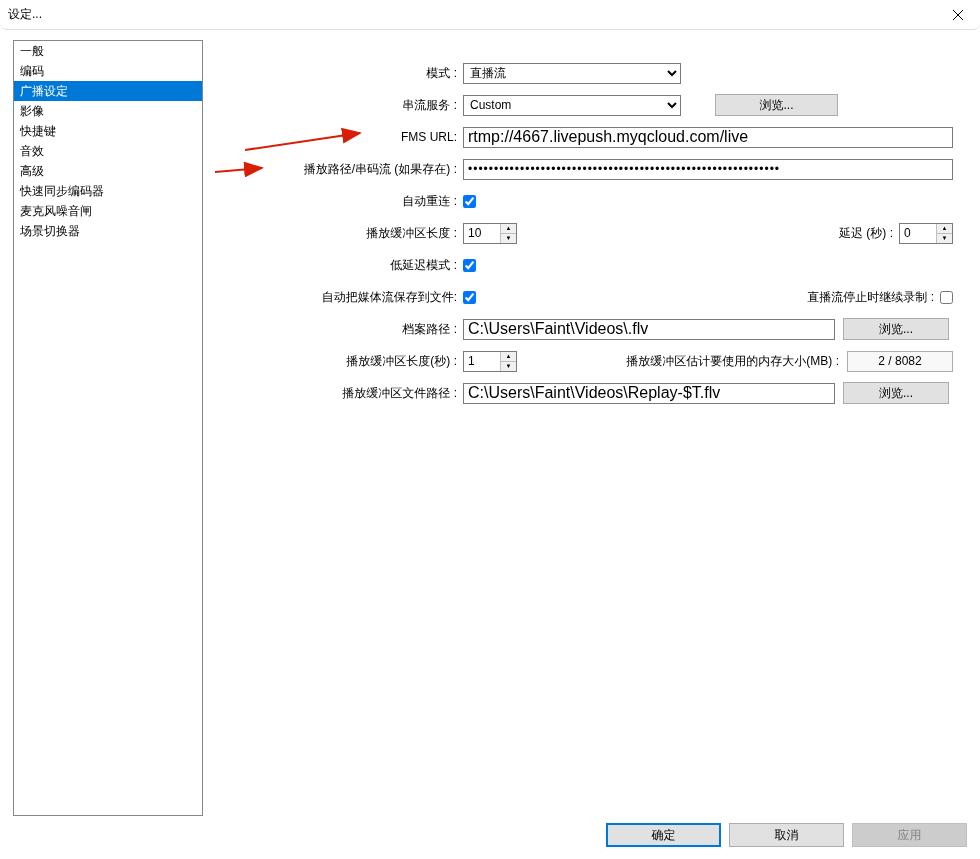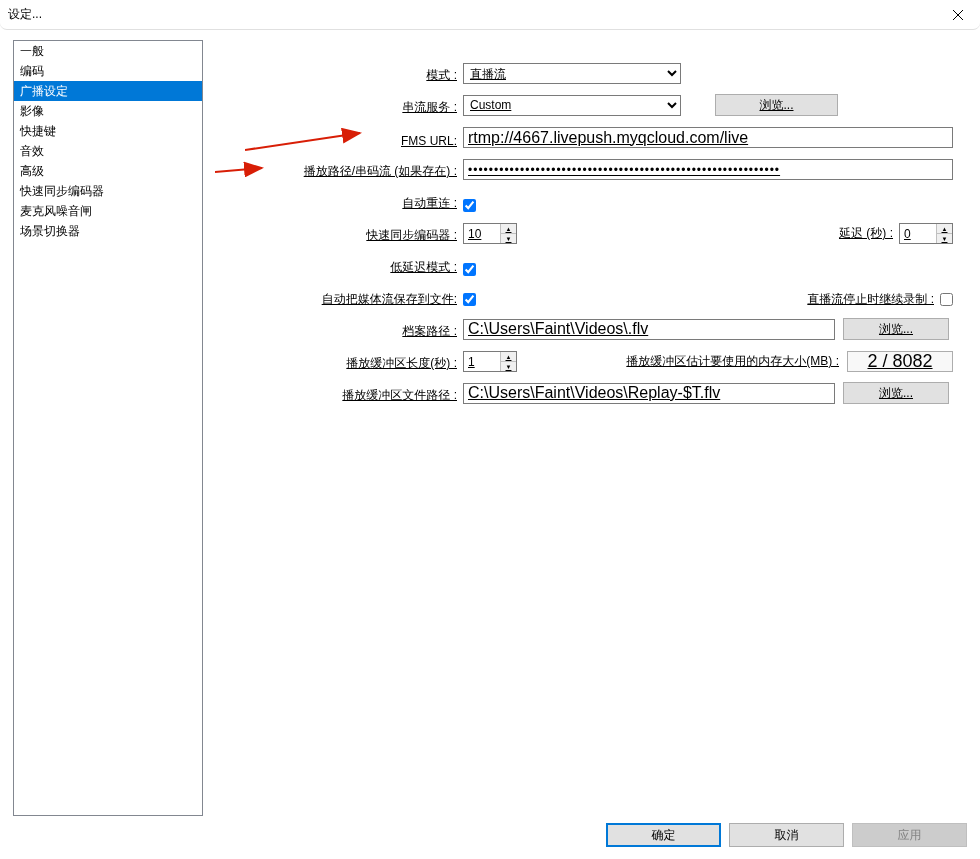--- a/index.html
+++ b/index.html
@@ -6,36 +6,36 @@
 body { font-family: "Microsoft YaHei", "Segoe UI", Tahoma, sans-serif; font-size: 12px; background: #fff; width: 980px; height: 859px; overflow: hidden; position: relative; }
 .titlebar { height: 30px; display: flex; align-items: center; justify-content: space-between; padding: 0 0 0 8px; border-bottom: 1px solid #e0e0e0; background: #fff; border-radius: 7px; }
 .titlebar span.title { font-size: 12px; }
 .close-btn { width: 45px; height: 30px; display: flex; align-items: center; justify-content: center; font-size: 14px; cursor: default; }
 .main { display: flex; height: 786px; padding: 10px 13px 0 13px; gap: 12px; }
 .sidebar { width: 190px; border: 1px solid #828790; background: #fff; overflow-y: auto; }
 .sidebar-item { padding: 1px 6px; font-size: 12px; line-height: 18px; cursor: default; }
 .sidebar-item.selected { background: #0078d7; color: #fff; }
 .content { flex: 1; position: relative; }
 .form { position: relative; padding-top: 22px; }
-.row { display: flex; align-items: flex-end; margin-bottom: 10px; min-height: 22px; text-decoration: underline; }
+.row { display: flex; align-items: center; margin-bottom: 10px; min-height: 22px; }
 .label { width: 248px; text-align: right; padding-right: 6px; font-size: 12px; white-space: nowrap; }
 .field { flex: 1; display: flex; align-items: center; gap: 8px; }
 select { font-family: inherit; font-size: 12px; height: 21px; border: 1px solid #7a7a7a; background: #fff; padding: 0 2px; }
 input[type=text] { font-family: inherit; font-size: 16px; height: 21px; border: 1px solid #7a7a7a; padding: 0 4px; }
 input[type=password] { font-family: inherit; font-size: 12px; height: 21px; border: 1px solid #7a7a7a; padding: 0 4px; letter-spacing: 1px; }
 input[type=checkbox] { width: 13px; height: 13px; margin: 0; }
 .spinner { display: inline-flex; border: 1px solid #7a7a7a; background: #fff; height: 21px; }
 .spinner input { border: none; width: 36px; padding: 0 4px; font-size: 12px; height: 19px; outline: none; }
 .spin-btns { display: flex; flex-direction: column; width: 16px; border-left: 1px solid #c0c0c0; }
 .spin-btn { flex: 1; display: flex; align-items: center; justify-content: center; font-size: 6px; line-height: 1; background: #f0f0f0; cursor: default; }
 .spin-btn:first-child { border-bottom: 1px solid #c0c0c0; }
 .btn { font-family: inherit; font-size: 12px; height: 22px; border: 1px solid #adadad; background: #e1e1e1; padding: 0 4px; cursor: default; display: inline-flex; align-items: center; justify-content: center; }
 .btn.default { border: 1px solid #0078d7; background: #e1e1e1; box-shadow: inset 0 0 0 1px #0078d7; }
 .btn.disabled { color: #838383; background: #ccc; border-color: #bfbfbf; pointer-events: none; }
-.readonly-box { height: 21px; border: 1px solid #adadad; display: inline-flex; align-items: center; justify-content: center; background: #f8f8f8; padding: 0 12px; font-size: 18px; }
+.readonly-box { height: 21px; border: 1px solid #adadad; display: inline-flex; align-items: center; justify-content: center; background: #f8f8f8; padding: 0 12px; font-size: 12px; }
 .footer { position: absolute; bottom: 12px; right: 13px; display: flex; gap: 8px; }
 .footer .btn { width: 115px; height: 24px; }
 .arrow { position: absolute; pointer-events: none; }
 .arrow svg { display: block; }
 </style>
 </head>
 <body>
 
 <div class="titlebar">
   <span class="title">设定...</span>
@@ -117,21 +117,21 @@
       </div>
 
       <div class="row">
         <div class="label">自动重连 :</div>
         <div class="field">
           <input type="checkbox" checked="" style="">
         </div>
       </div>
 
       <div class="row">
-        <div class="label">快速同步编码器 :</div>
+        <div class="label">播放缓冲区长度 :</div>
         <div class="field" style="justify-content:space-between; width:490px; flex:none;">
           <div class="spinner">
             <input type="text" value="10" style="">
             <div class="spin-btns">
                 <div class="spin-btn">▲</div>
                 <div class="spin-btn">▼</div>
               </div>
           </div>
           <div style="display:flex; align-items:center; gap:6px;">
             <span>延迟 (秒) :</span>

